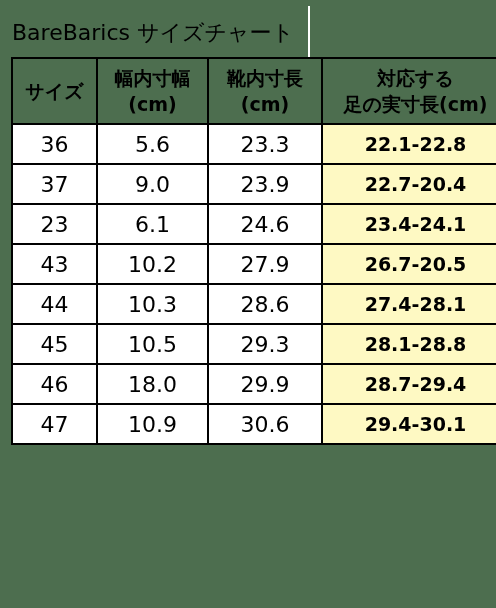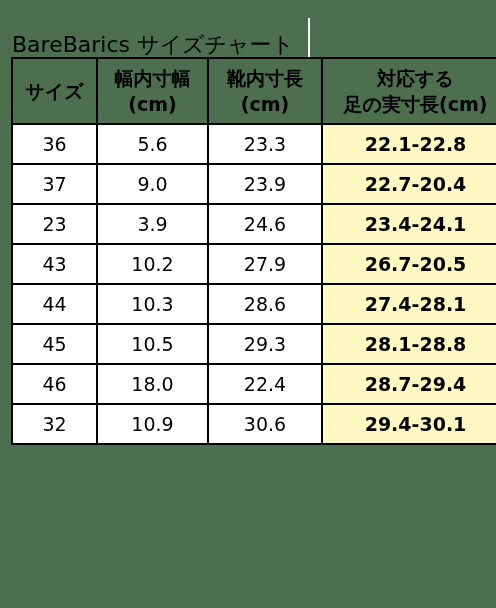--- a/index.html
+++ b/index.html
@@ -22,21 +22,21 @@
     top: 0;
     width: 496px;
     height: 608px;
     background: #4d6e4f;
   }
 
   
   .title-band {
     position: absolute;
     left: 0;
-    top: 18px;
+    top: 6px;
     width: 496px;
     height: 54px;
     box-sizing: border-box;
     display: flex;
     align-items: stretch;
   }
   .title-cell {
     width: 310px;
     box-sizing: border-box;
     border-right: 2px solid #ffffff;
@@ -89,21 +89,21 @@
   .size-table thead th.head-4 {
     border-right: none;
   }
   .hdr-line {
     display: block;
   }
 
   
   .size-table tbody td {
     height: 38px;
-    font-size: 19px;
+    font-size: 22px;
     font-weight: 400;
     background: #ffffff;
   }
   .size-table tbody td.col-foot {
     background: #fef9c3;
     font-size: 19px;
     font-weight: 700;
     border-right: none;
   }
 </style>
@@ -153,21 +153,21 @@
           <td class="col-foot">22.1-22.8</td>
         </tr>
         <tr>
           <td>37</td>
           <td>9.0</td>
           <td>23.9</td>
           <td class="col-foot">22.7-20.4</td>
         </tr>
         <tr>
           <td>23</td>
-          <td>3.9</td>
+          <td>6.1</td>
           <td>24.6</td>
           <td class="col-foot">23.4-24.1</td>
         </tr>
         <tr>
           <td>43</td>
           <td>10.2</td>
           <td>27.9</td>
           <td class="col-foot">26.7-20.5</td>
         </tr>
         <tr>
@@ -178,25 +178,25 @@
         </tr>
         <tr>
           <td>45</td>
           <td>10.5</td>
           <td>29.3</td>
           <td class="col-foot">28.1-28.8</td>
         </tr>
         <tr>
           <td>46</td>
           <td>18.0</td>
-          <td>22.4</td>
+          <td>29.9</td>
           <td class="col-foot">28.7-29.4</td>
         </tr>
         <tr>
-          <td>32</td>
+          <td>47</td>
           <td>10.9</td>
           <td>30.6</td>
           <td class="col-foot">29.4-30.1</td>
         </tr>
       </tbody>
   </table>
 
 </div>
 
 </body></html>

